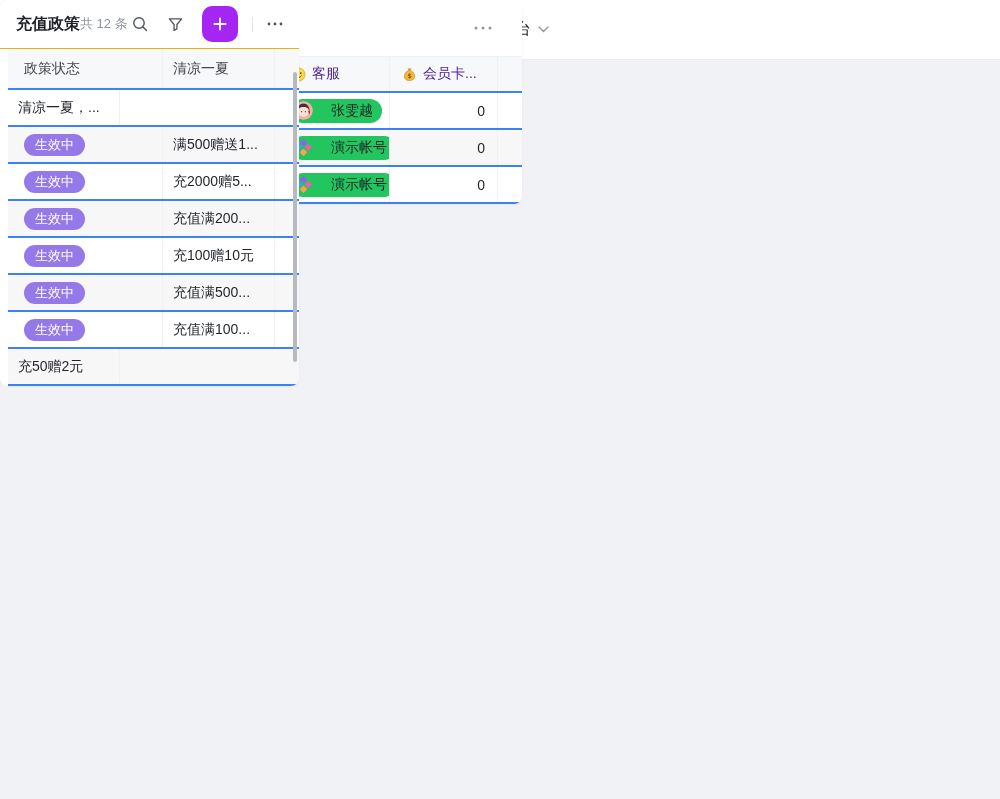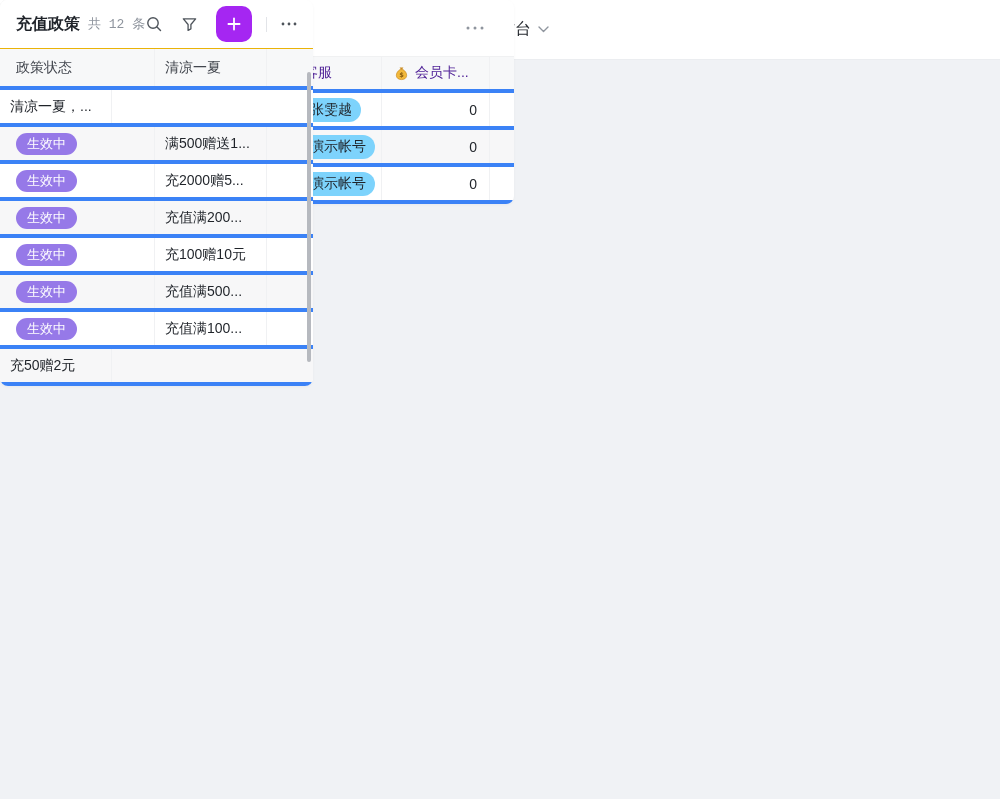--- a/index.html
+++ b/index.html
@@ -52,43 +52,43 @@
   .stat-pad { padding:20px 20px 0 20px; }
   .stat-label { font-size:14px; color:#686e78; }
   .stat-value { font-size:34px; font-weight:600; color:#1f2329; margin-top:8px; letter-spacing:.5px; }
 
   
   #balance { left:510; top:266; width:520; height:560; }
   #balance .card-head { height:57px; justify-content:space-between; border-bottom:1px solid #f0f1f2; }
   .more-btn { color:#8f959e; cursor:pointer; display:flex; align-items:center; }
 
   .tbl { width:100%; }
-  .trow { display:flex; height:37px; border-bottom:4px solid #3b82f6; }
+  .trow { display:flex; height:37px; border-bottom:2px solid #3b82f6;margin-left:8px; }
   .thead-row { background:#f7f8f9; height:36px; }
   .tcell { height:100%; display:flex; align-items:center; padding:0 12px; border-right:1px solid #f0f1f3; overflow:hidden; white-space:nowrap; }
   .th-label { color:#4c1d95; margin-left:6px; }
   .trow.alt { background:#f7f7f8; }
 
   
   .bc1 { width:157px; }
   .bc2 { width:114px; }
   .bc3 { width:111px; }
   .bc4 { width:108px; justify-content:flex-end; }
   .bc5 { flex:1; border-right:none; }
 
   .agent-pill {
-    display:inline-flex; align-items:center; gap:5px;
-    background:#7dd3fc; border-radius:999px; padding:2px 9px 2px 3px; height:24px;
+    display:inline-flex; align-items:center; gap:18px;
+    background:#22c55e; border-radius:999px; padding:2px 9px 2px 3px; height:24px;
   }
   .avatar { width:19px; height:19px; border-radius:50%; overflow:hidden; flex:none; }
 
   
   #policy { left:0; top:406; width:493; height:400; }
   #policy .card-head { height:49px; border-bottom:1px solid #eab308; }
-  .policy-count { font-size:13px; color:#8f959e; margin-left:8px;font-family:Liberation Mono, monospace; }
+  .policy-count { font-size:13px; color:#8f959e; margin-left:0; }
   .policy-tools { margin-left:auto; display:flex; align-items:center; gap:18px; }
   .tool-btn { display:flex; align-items:center; justify-content:center; cursor:pointer; }
   .add-btn {
     width:36px; height:36px; border-radius:10px;
     display:flex; align-items:center; justify-content:center; cursor:pointer;
   }
   .tool-divider { width:1px; height:15px; background:#e2e4e8; margin:0 -4px; }
 
   #policy .thead-row { height:41px; background:#f7f8f9; }
   .pc1 { width:155px; padding-left:16px; }

